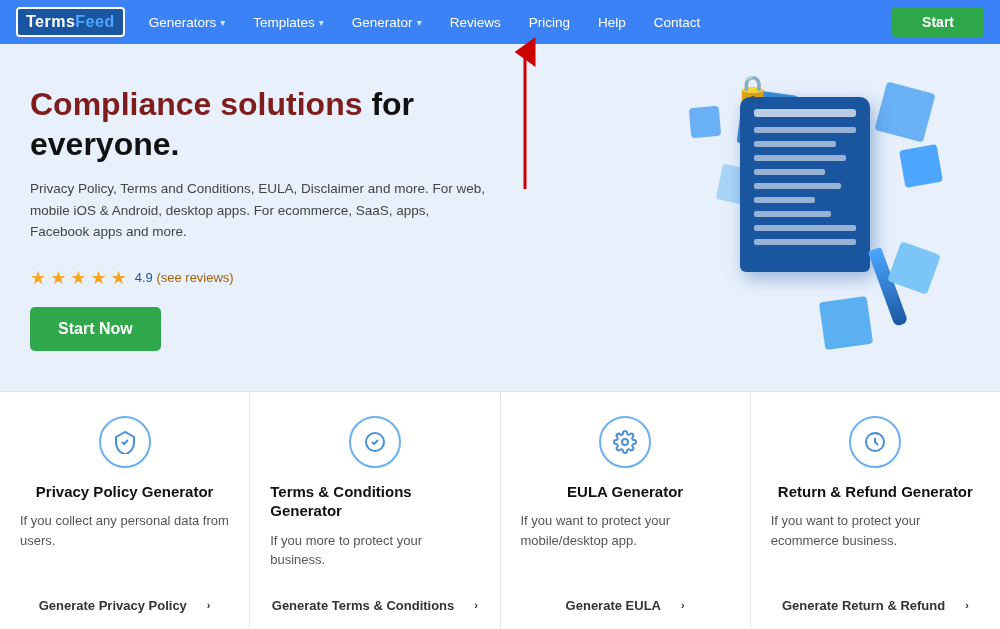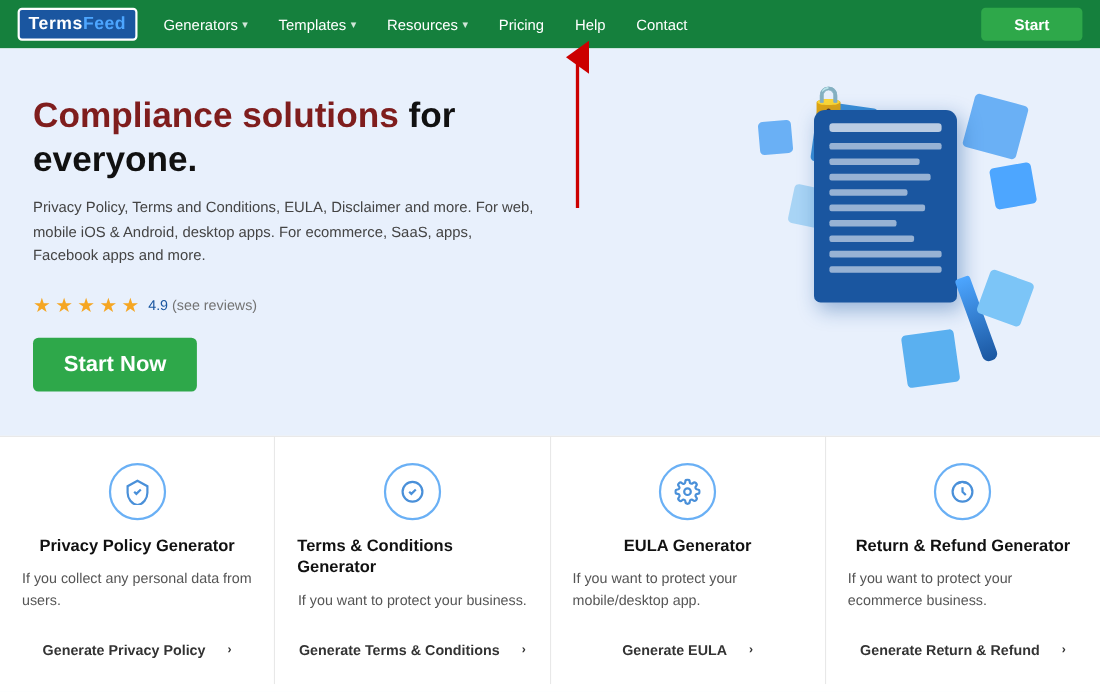--- a/index.html
+++ b/index.html
@@ -1,20 +1,20 @@
 <!DOCTYPE html>
 <html><head>
   <meta charset="utf-8">
   <style>
     * { margin: 0; padding: 0; box-sizing: border-box; }
     body { font-family: Arial, sans-serif; width: 1000px; overflow-x: hidden; background: #fff; }
 
     
     nav {
-      background: #15803d;
+      background: #3b82f6;
       display: flex;
       align-items: center;
       padding: 0 16px;
       height: 44px;
       position: relative;
       outline: 3px solid #cc0000;
       outline-offset: 2px;
     }
     .logo {
       background: #1a56a0;
@@ -105,21 +105,21 @@
       margin-bottom: 18px;
     }
     .star { color: #f5a623; font-size: 18px; }
     .rating-text { font-size: 13px; color: #1a56a0; margin-left: 4px; }
     .btn-start {
       background: #2ea84a;
       color: #fff;
       border: none;
       border-radius: 5px;
       padding: 13px 28px;
-      font-size: 20px;
+      font-size: 16px;
       font-weight: bold;
       cursor: pointer;
     }
 
     
     .hero-right {
       flex: 0 0 420px;
       position: relative;
       height: 260px;
     }
@@ -251,22 +251,25 @@
   <div class="nav-links">
     <a class="nav-item">
       <span>Generators</span>
       <span class="chevron">▾</span>
     </a>
     <a class="nav-item">
       <span>Templates</span>
       <span class="chevron">▾</span>
     </a>
     <a class="nav-item">
-      <span>Resources</span>
+      <span>Generator</span>
       <span class="chevron">▾</span>
+    </a>
+    <a class="nav-item">
+      <span>Reviews</span>
     </a>
     <a class="nav-item">
       <span>Pricing</span>
     </a>
     <a class="nav-item">
       <span>Help</span>
     </a>
     <a class="nav-item">
       <span>Contact</span>
     </a>
@@ -292,21 +295,21 @@
     </h1>
     <p class="hero-desc">Privacy Policy, Terms and Conditions, EULA, Disclaimer and more. For web, mobile iOS &amp; Android, desktop apps. For ecommerce, SaaS, apps, Facebook apps and more.</p>
     <div class="stars">
       <span class="star">★</span>
       <span class="star">★</span>
       <span class="star">★</span>
       <span class="star">★</span>
       <span class="star">★</span>
       <span class="rating-text">
         <span>4.9</span>
-        <a style="color:#737373;text-decoration:none;">(see reviews)</a>
+        <a style="color:#a16207;text-decoration:none;">(see reviews)</a>
       </span>
     </div>
     <button class="btn-start">Start Now</button>
   </div>
 
   <div class="hero-right">
     <div class="illus-container">
       <div class="cube cube7"></div>
       <div class="cube cube6"></div>
       <div class="cube cube1"></div>
@@ -352,21 +355,21 @@
   </div>
 
   <div class="card">
     <div class="card-icon">
       <svg width="24" height="24" viewBox="0 0 24 24" fill="none" stroke="#4a90d9" stroke-width="2">
         <circle cx="12" cy="12" r="9"></circle>
         <polyline points="9,12 11,14 15,10"></polyline>
       </svg>
     </div>
     <div class="card-title">Terms &amp; Conditions Generator</div>
-    <div class="card-desc">If you want to protect your business.</div>
+    <div class="card-desc">If you more to protect your business.</div>
     <a class="card-link">
       <span>Generate Terms &amp; Conditions</span>
       <span class="chevron-r">›</span>
     </a>
   </div>
 
   <div class="card">
     <div class="card-icon">
       <svg width="24" height="24" viewBox="0 0 24 24" fill="none" stroke="#4a90d9" stroke-width="2">
         <circle cx="12" cy="12" r="3"></circle>

